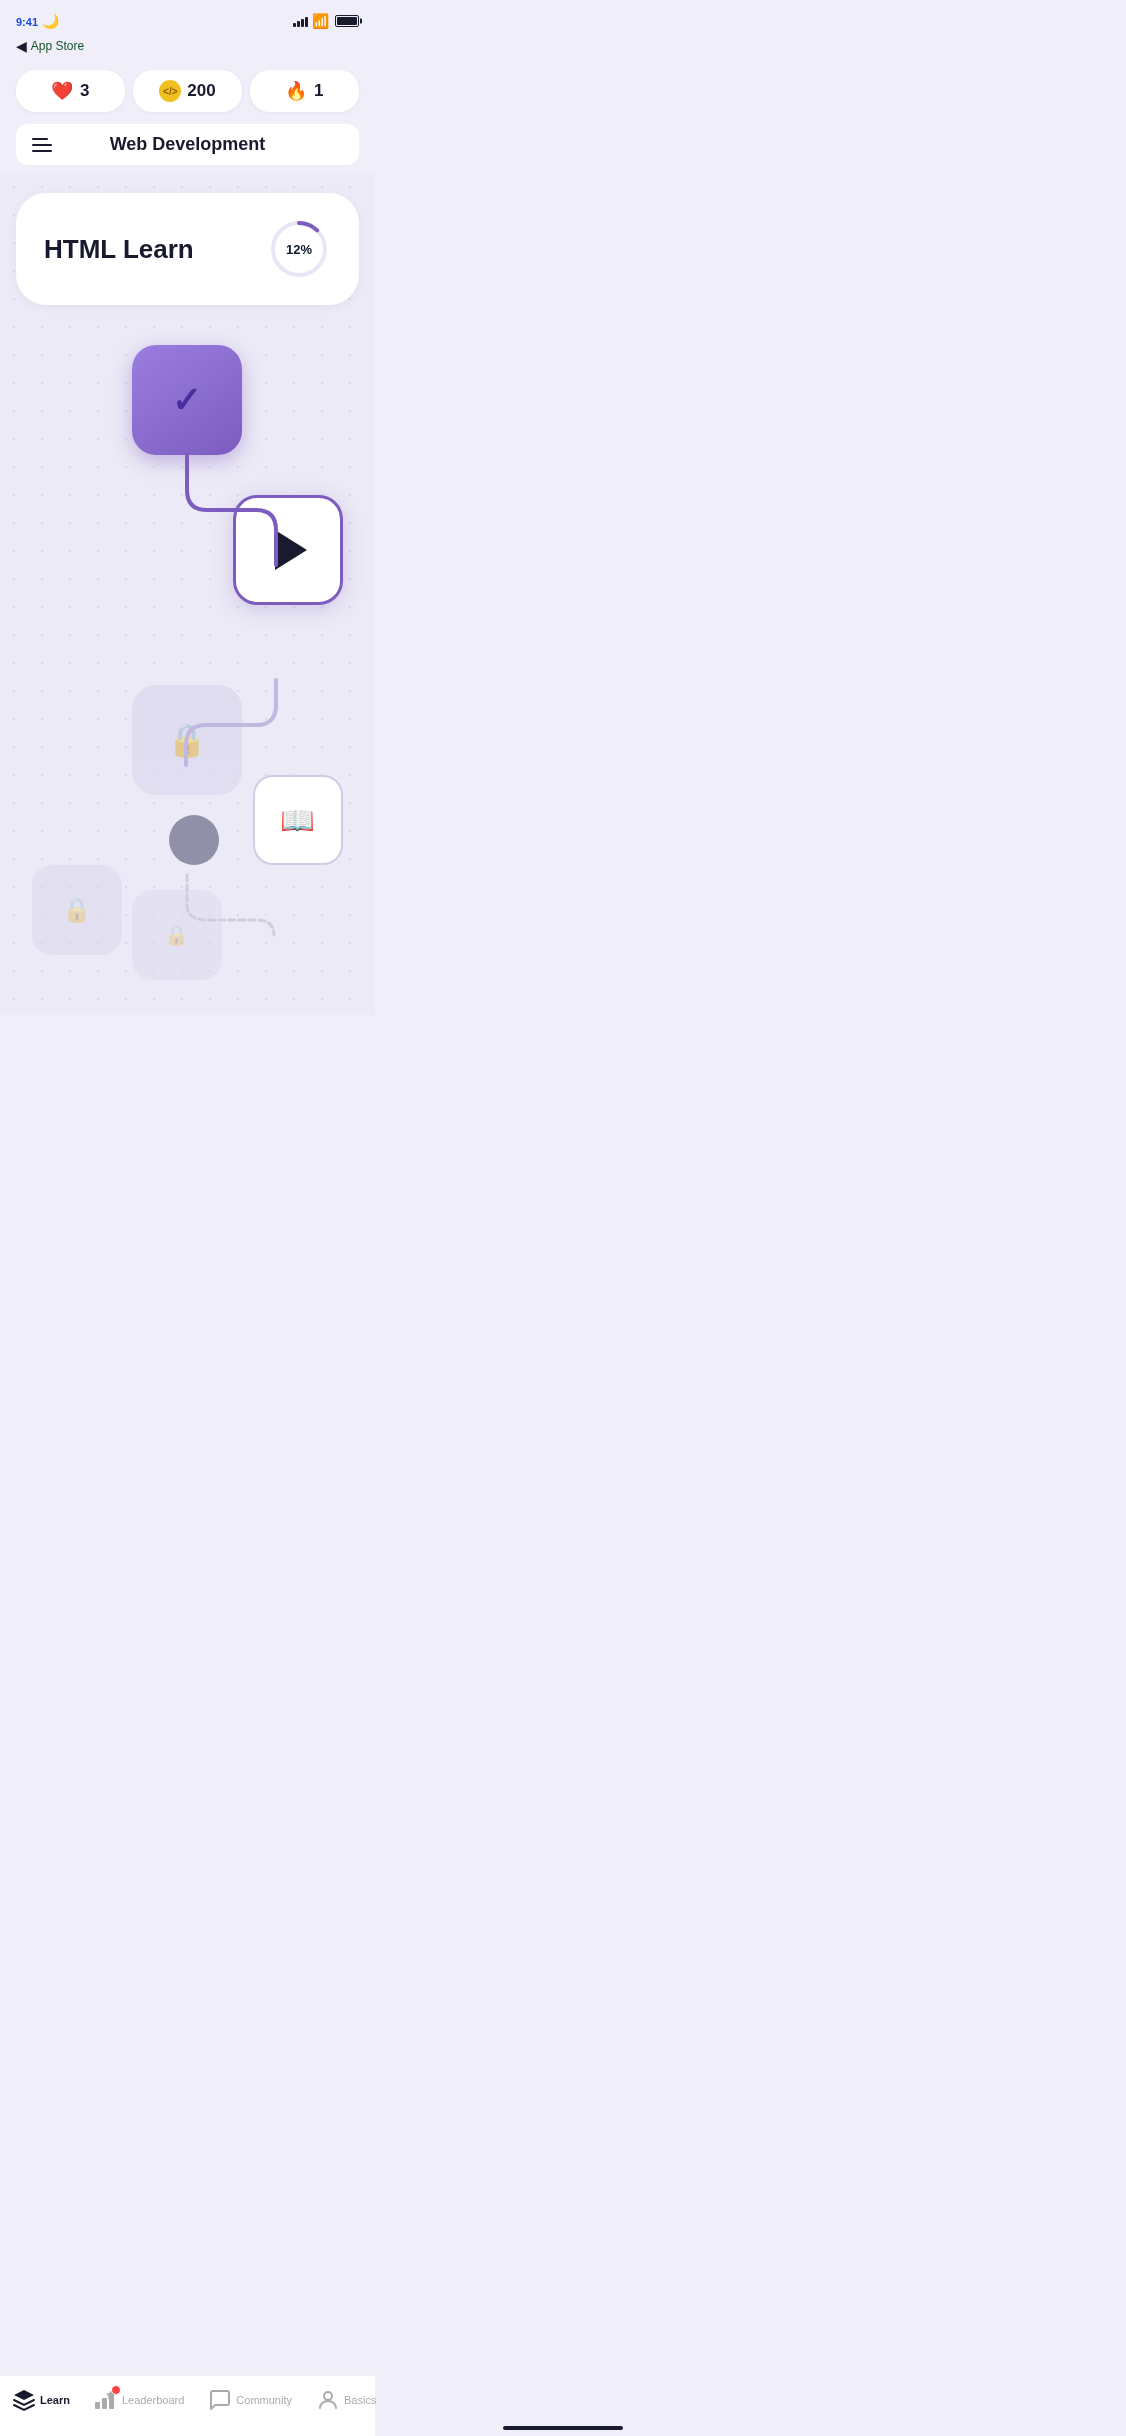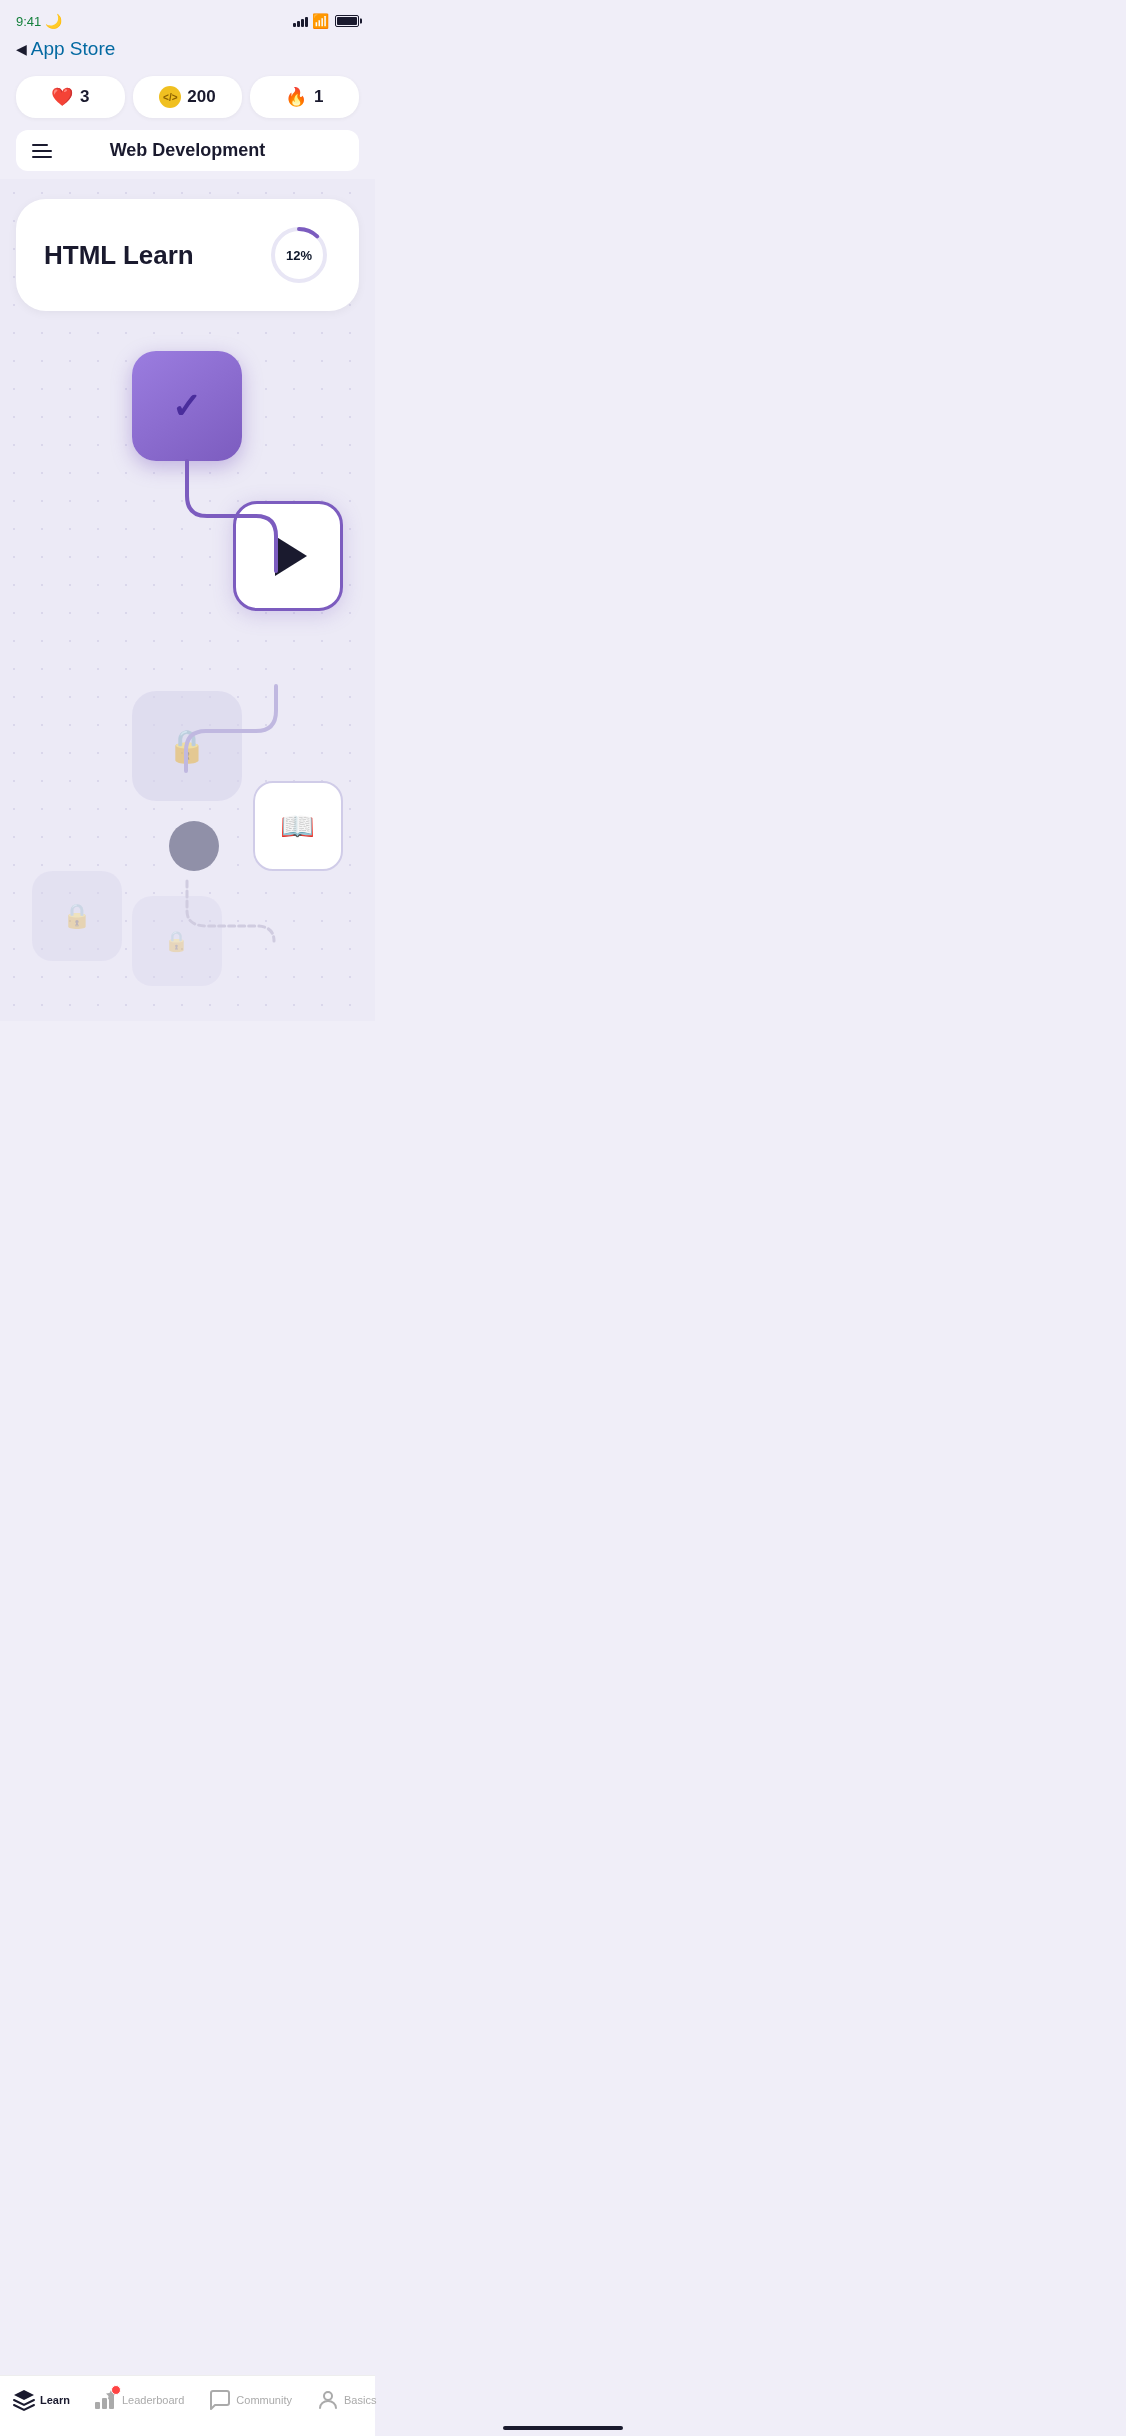--- a/index.html
+++ b/index.html
@@ -16,23 +16,23 @@
 
     
     .status-bar {
       display: flex;
       justify-content: space-between;
       align-items: center;
       padding: 12px 16px 4px;
       background: #f0eef8;
     }
     .status-time {
-      font-size: 13px;
-      font-weight: 400;
-      color: #15803d;
+      font-size: 11px;
+      font-weight: 700;
+      color: #1d4ed8;
     }
     .status-icons {
       display: flex;
       align-items: center;
       gap: 5px;
     }
     .signal-bars {
       display: flex;
       align-items: flex-end;
       gap: 1px;
@@ -78,22 +78,22 @@
       align-items: center;
       gap: 4px;
       padding: 4px 16px 8px;
       background: #f0eef8;
     }
     .back-arrow {
       color: #1a1a2e;
       font-size: 14px;
     }
     .back-text {
-      color: #0369a1;
-      font-size: 19px;
+      color: #14532d;
+      font-size: 12px;
     }
 
     
     .stats-row {
       display: flex;
       gap: 8px;
       padding: 8px 16px;
       background: #f0eef8;
     }
     .stat-pill {

